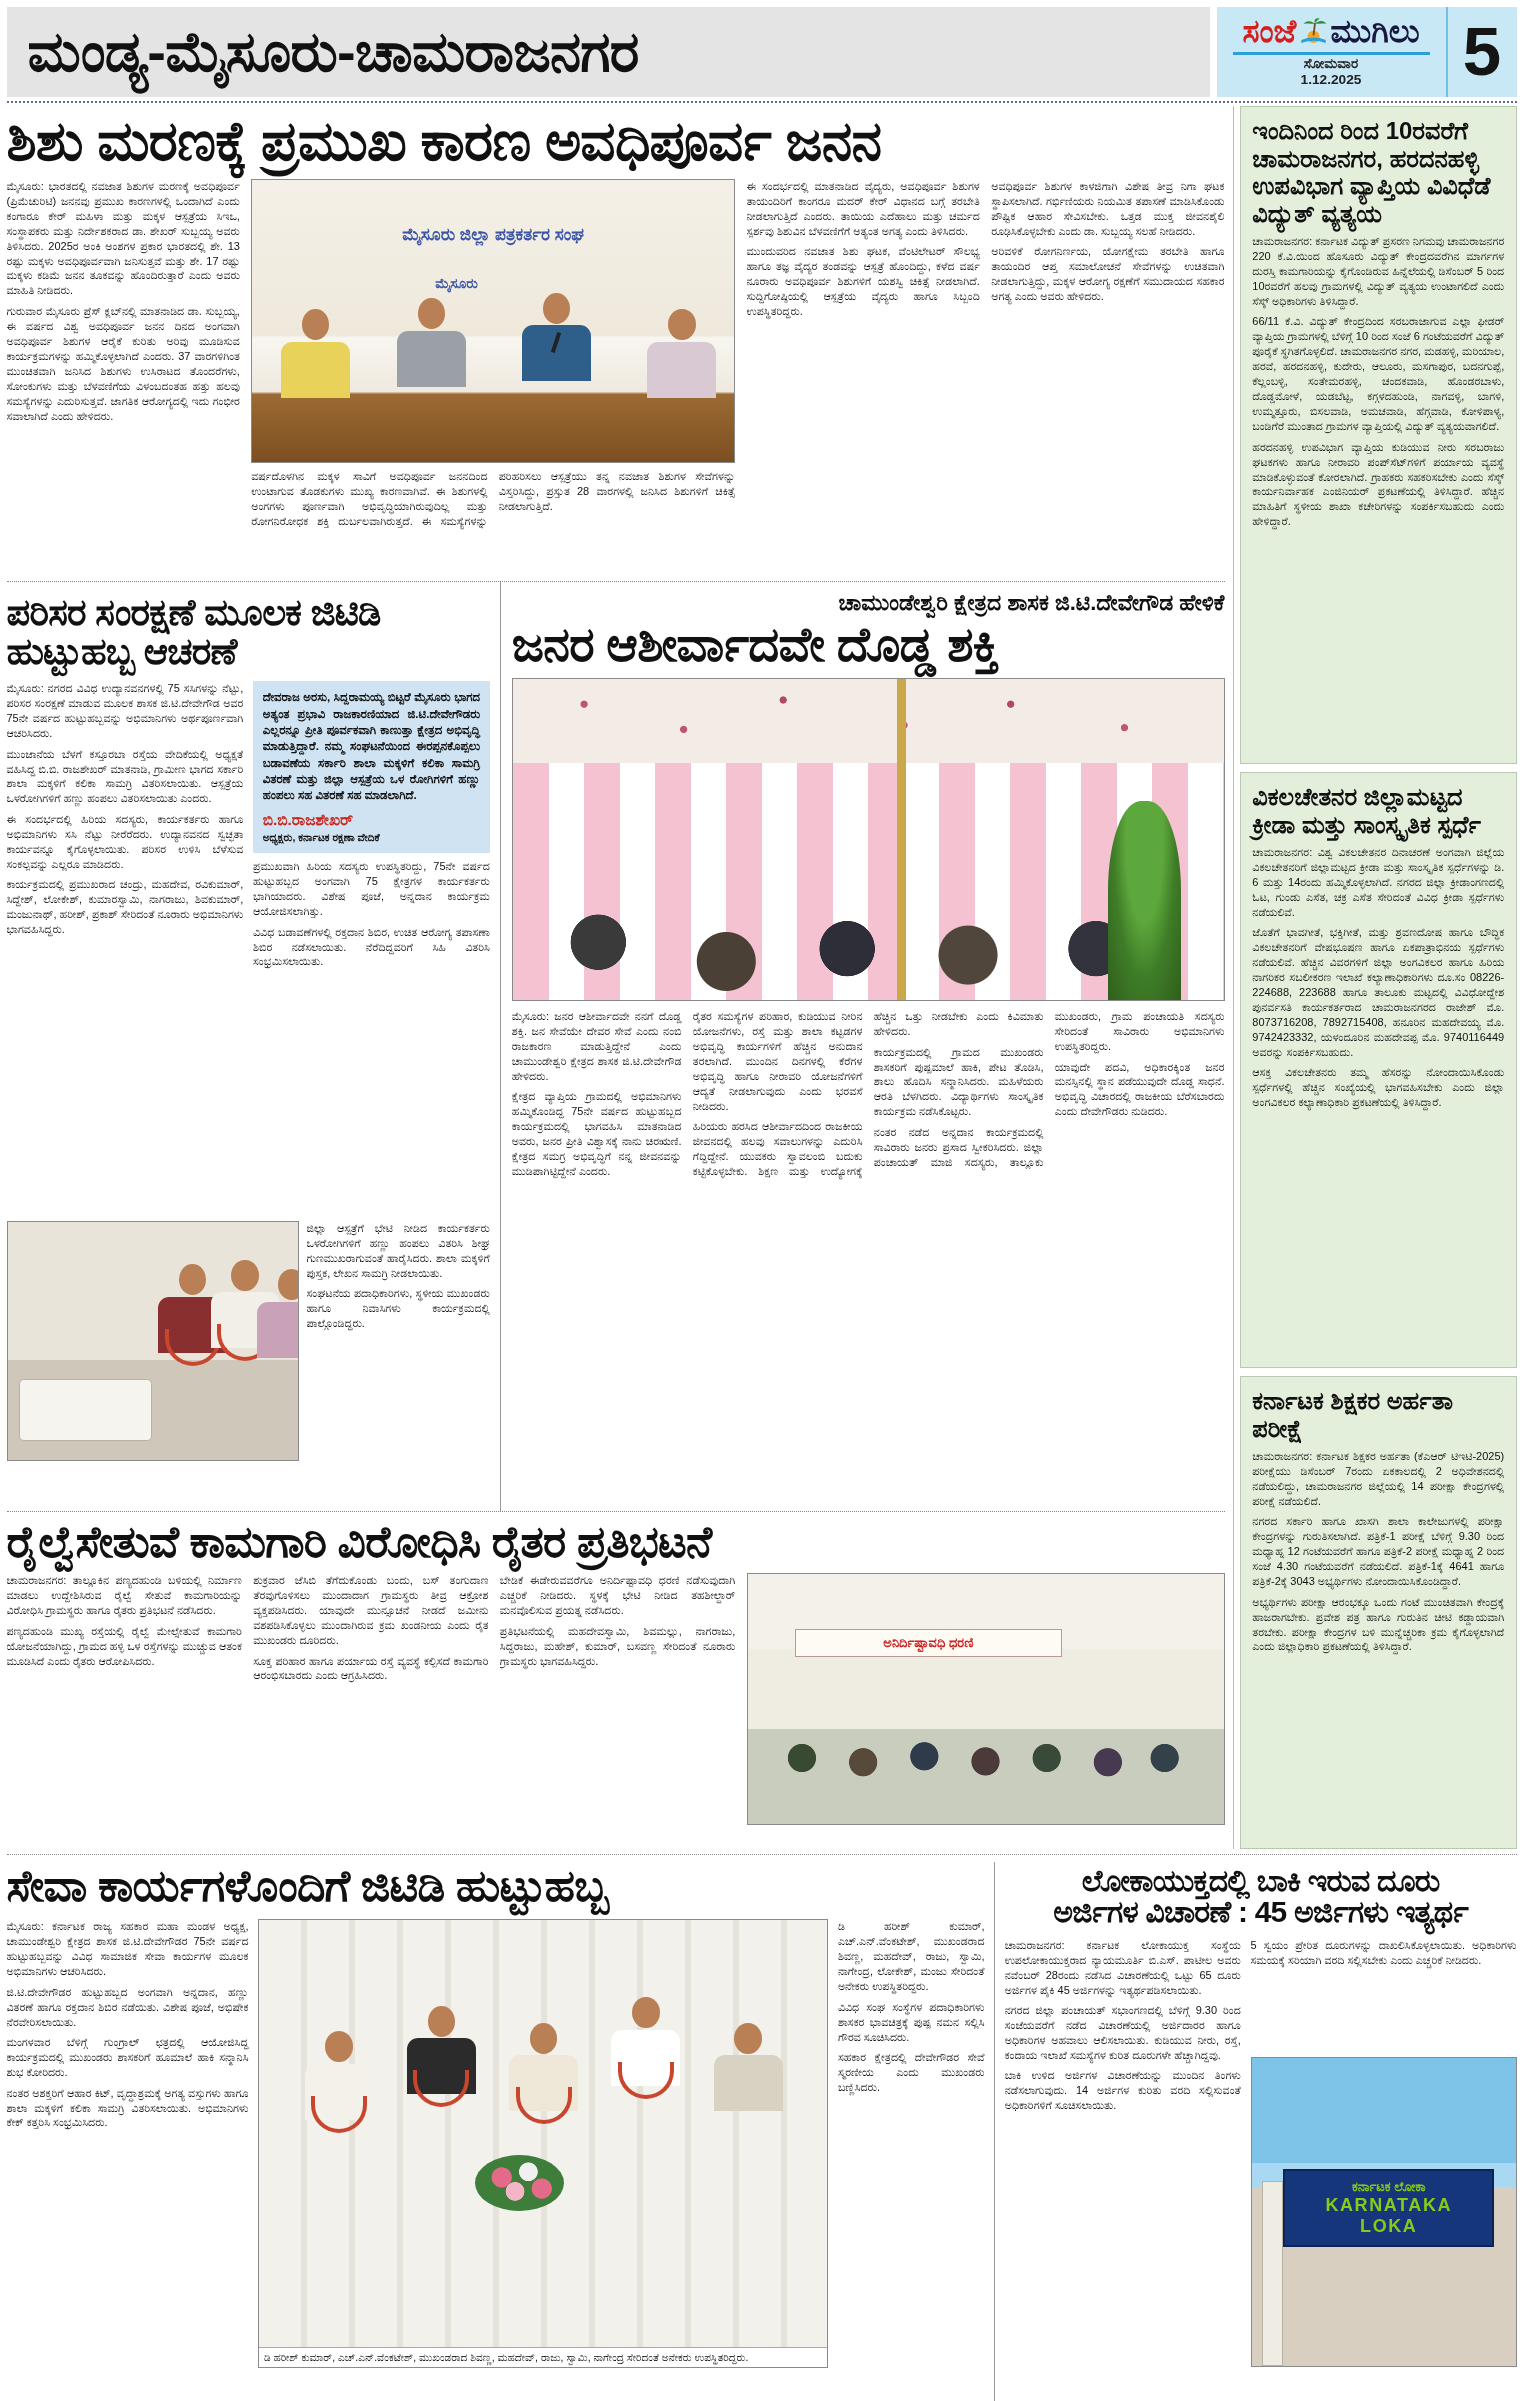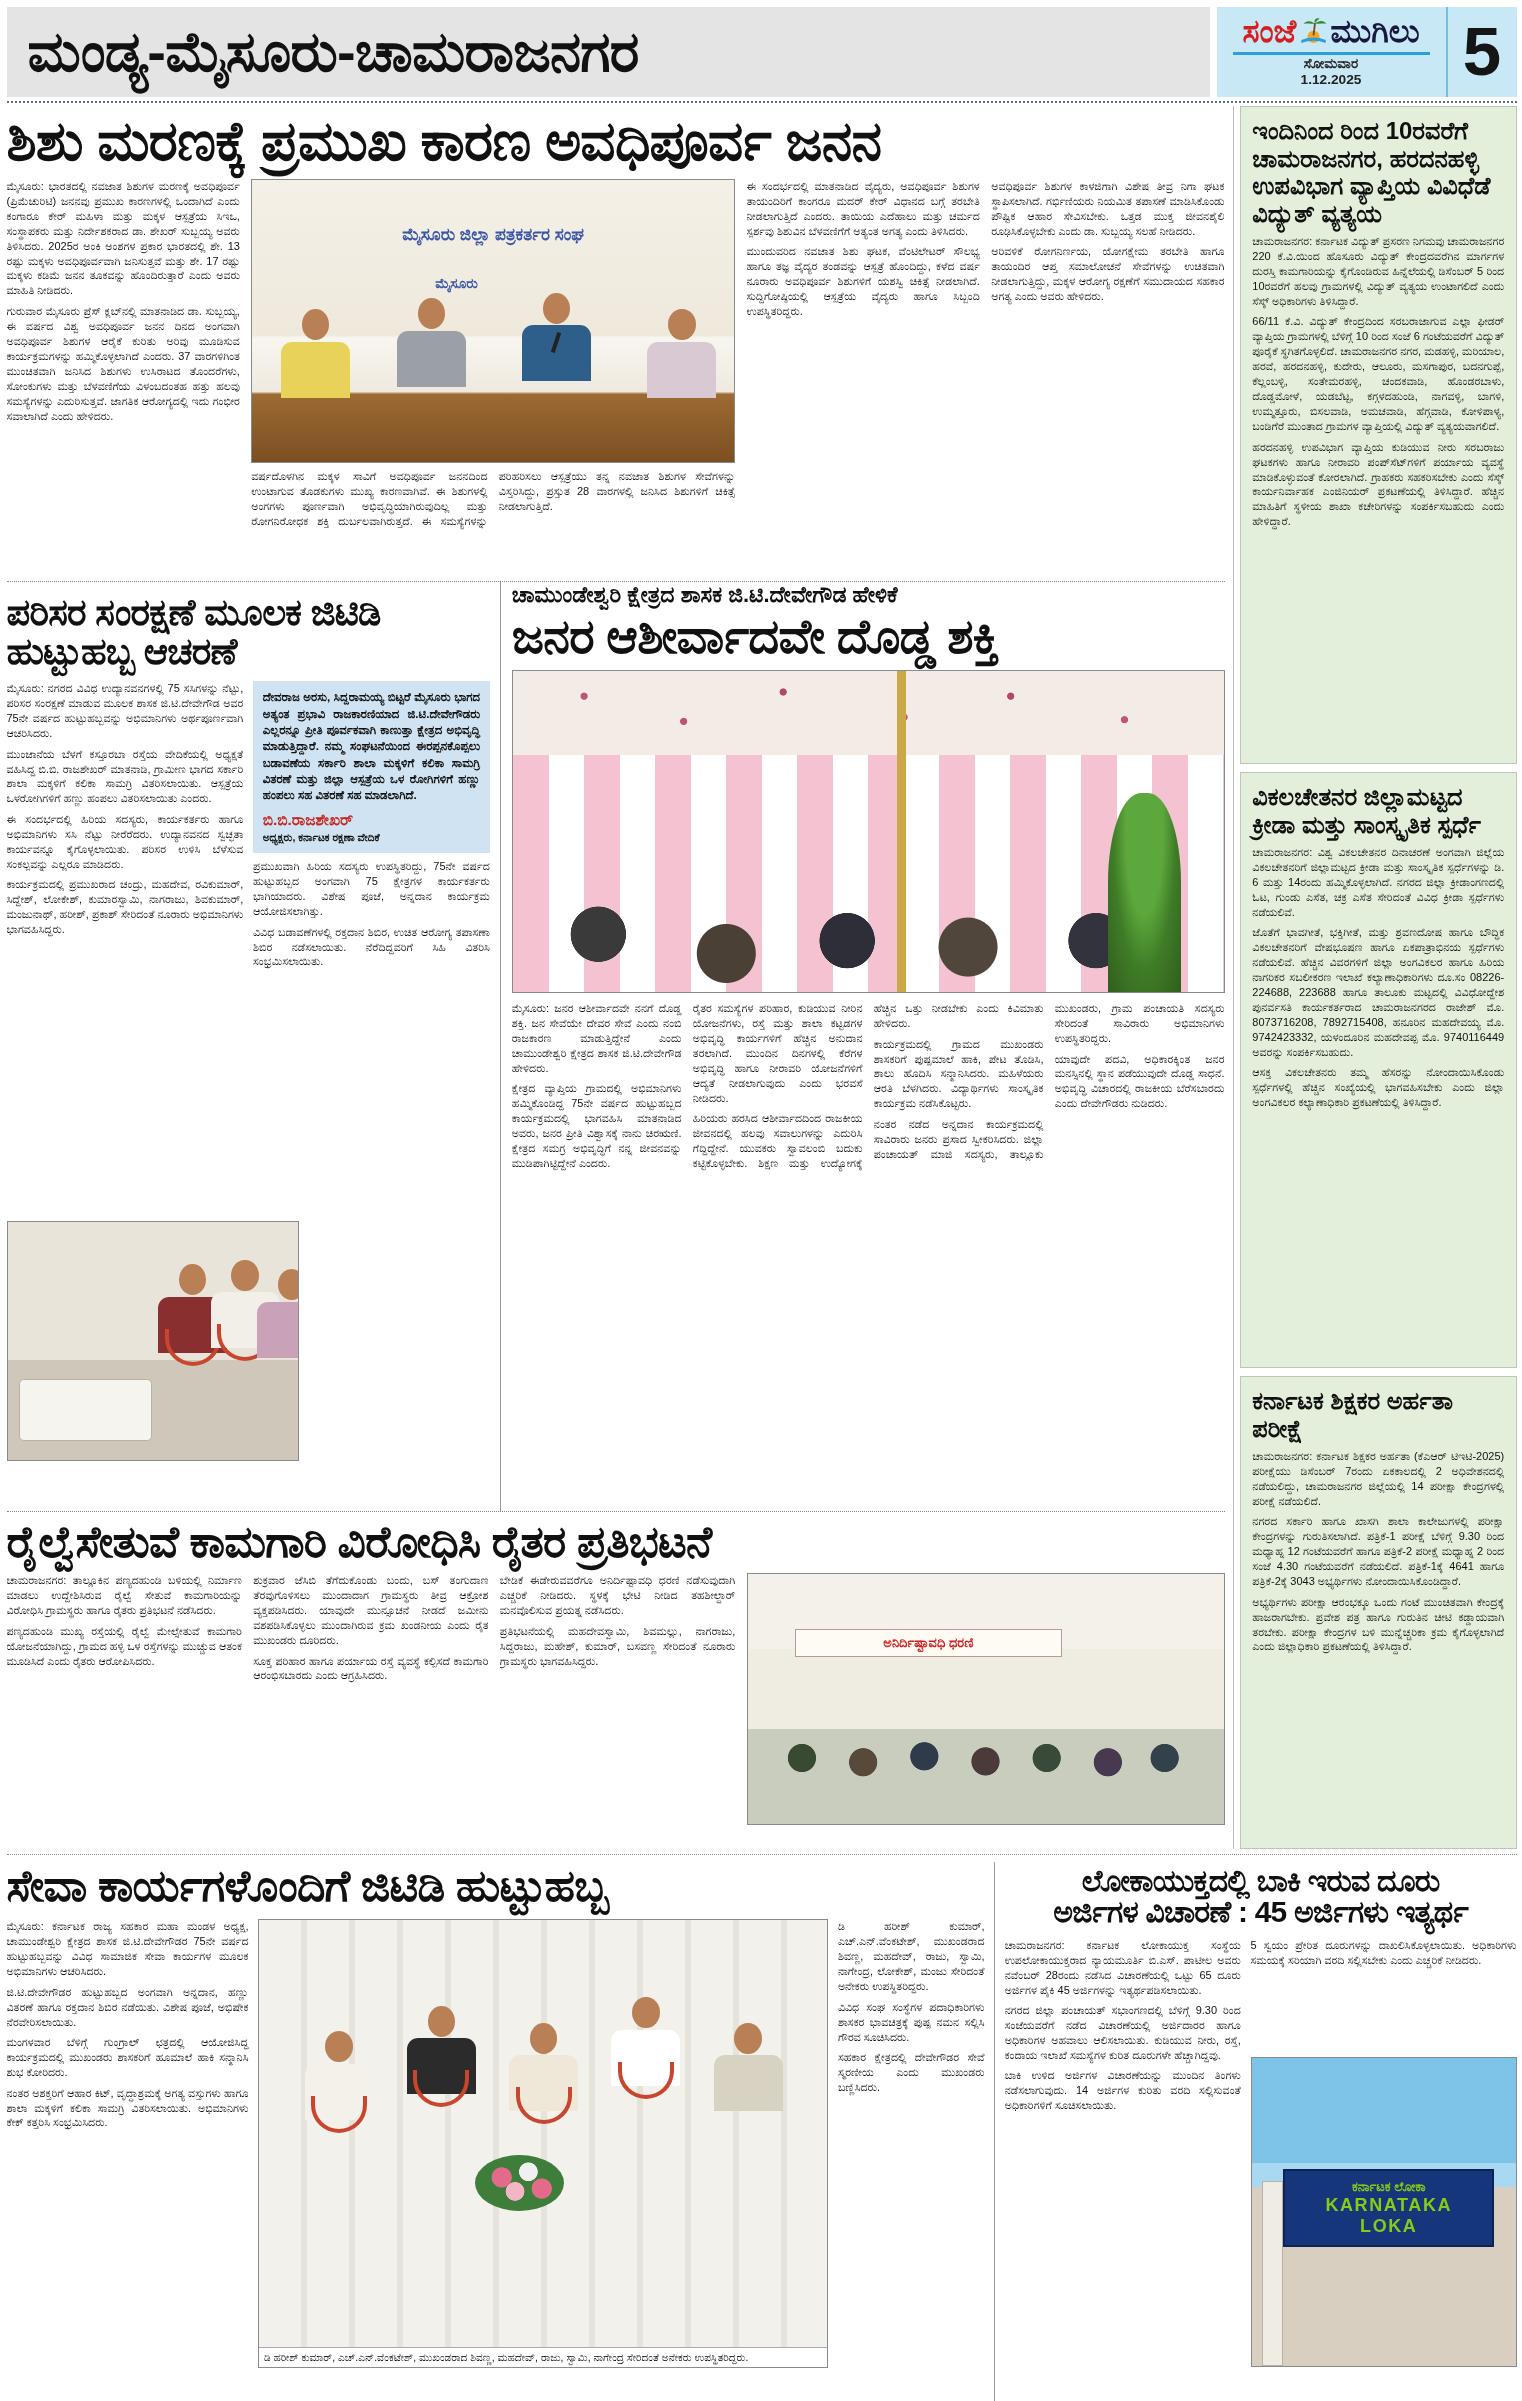--- a/index.html
+++ b/index.html
@@ -45,21 +45,21 @@
   .parisara { width:494px; border-right:0.8px solid #999; padding-right:9.7px; display:flex; flex-direction:column; }
   .parisara h2 { font-size:37px; margin:11.3px 0 9.7px 0; }
   .p-body { display:flex; gap:9.7px; height:533px; overflow:hidden; }
   .p-col { flex:1; }
   .quote-box { background:#cfe3f2; padding:8px 9.7px; font-size:11.7px; font-weight:bold; line-height:1.4; text-align:justify; }
   .quote-author { color:#c62820; font-size:15.3px; font-weight:bold; margin-top:4.8px; }
   .quote-role { font-size:10.5px; font-weight:bold; }
   .p-bottom { display:flex; gap:8px; height:240px; margin-top:6.5px; overflow:hidden; }
 
   .janara { flex:1; display:flex; flex-direction:column; overflow:hidden; }
-  .kicker { text-align:left; font-size:22px; font-weight:bold; }
+  .kicker { text-align:right; font-size:22px; font-weight:bold; margin-top:8px; }
   .janara h2 { font-size:48px; margin:3.2px 0 8px 0; }
   .j-body { column-count:4; column-gap:11.3px; height:445px; overflow:hidden; font-size:11px; line-height:1.36; text-align:justify; margin-top:8px; }
 
   
   .railway { height:324px; overflow:hidden; }
   .railway h2 { font-size:44px; margin:6.5px 0 8px 0; }
   .r-body { display:flex; gap:11.3px; height:252px; overflow:hidden; }
   .r-col { flex:1; }
 
   
@@ -268,20 +268,24 @@
               <div class="person p2">
                   <div class="head"></div>
                   <div class="torso" style="background:#f2efe8;"></div>
                   <div class="garland"></div>
                 </div>
               <div class="person p3">
                   <div class="head"></div>
                   <div class="torso" style="background:#caa2b8;"></div>
                 </div>
             </div>
+            <div class="bodytxt" style="flex:1;">
+                <p class="para">ಜಿಲ್ಲಾ ಆಸ್ಪತ್ರೆಗೆ ಭೇಟಿ ನೀಡಿದ ಕಾರ್ಯಕರ್ತರು ಒಳರೋಗಿಗಳಿಗೆ ಹಣ್ಣು ಹಂಪಲು ವಿತರಿಸಿ ಶೀಘ್ರ ಗುಣಮುಖರಾಗುವಂತೆ ಹಾರೈಸಿದರು. ಶಾಲಾ ಮಕ್ಕಳಿಗೆ ಪುಸ್ತಕ, ಲೇಖನ ಸಾಮಗ್ರಿ ನೀಡಲಾಯಿತು.</p>
+                <p class="para">ಸಂಘಟನೆಯ ಪದಾಧಿಕಾರಿಗಳು, ಸ್ಥಳೀಯ ಮುಖಂಡರು ಹಾಗೂ ನಿವಾಸಿಗಳು ಕಾರ್ಯಕ್ರಮದಲ್ಲಿ ಪಾಲ್ಗೊಂಡಿದ್ದರು.</p>
+              </div>
           </div>
         </article>
 
         <article class="janara">
           <div class="kicker">ಚಾಮುಂಡೇಶ್ವರಿ ಕ್ಷೇತ್ರದ ಶಾಸಕ ಜಿ.ಟಿ.ದೇವೇಗೌಡ ಹೇಳಿಕೆ</div>
           <h2 class="headline">ಜನರ ಆಶೀರ್ವಾದವೇ ದೊಡ್ಡ ಶಕ್ತಿ</h2>
           <div class="photo ph-canopy">
             <div class="canopy-top"></div>
             <div class="pole"></div>
             <div class="plant"></div>

